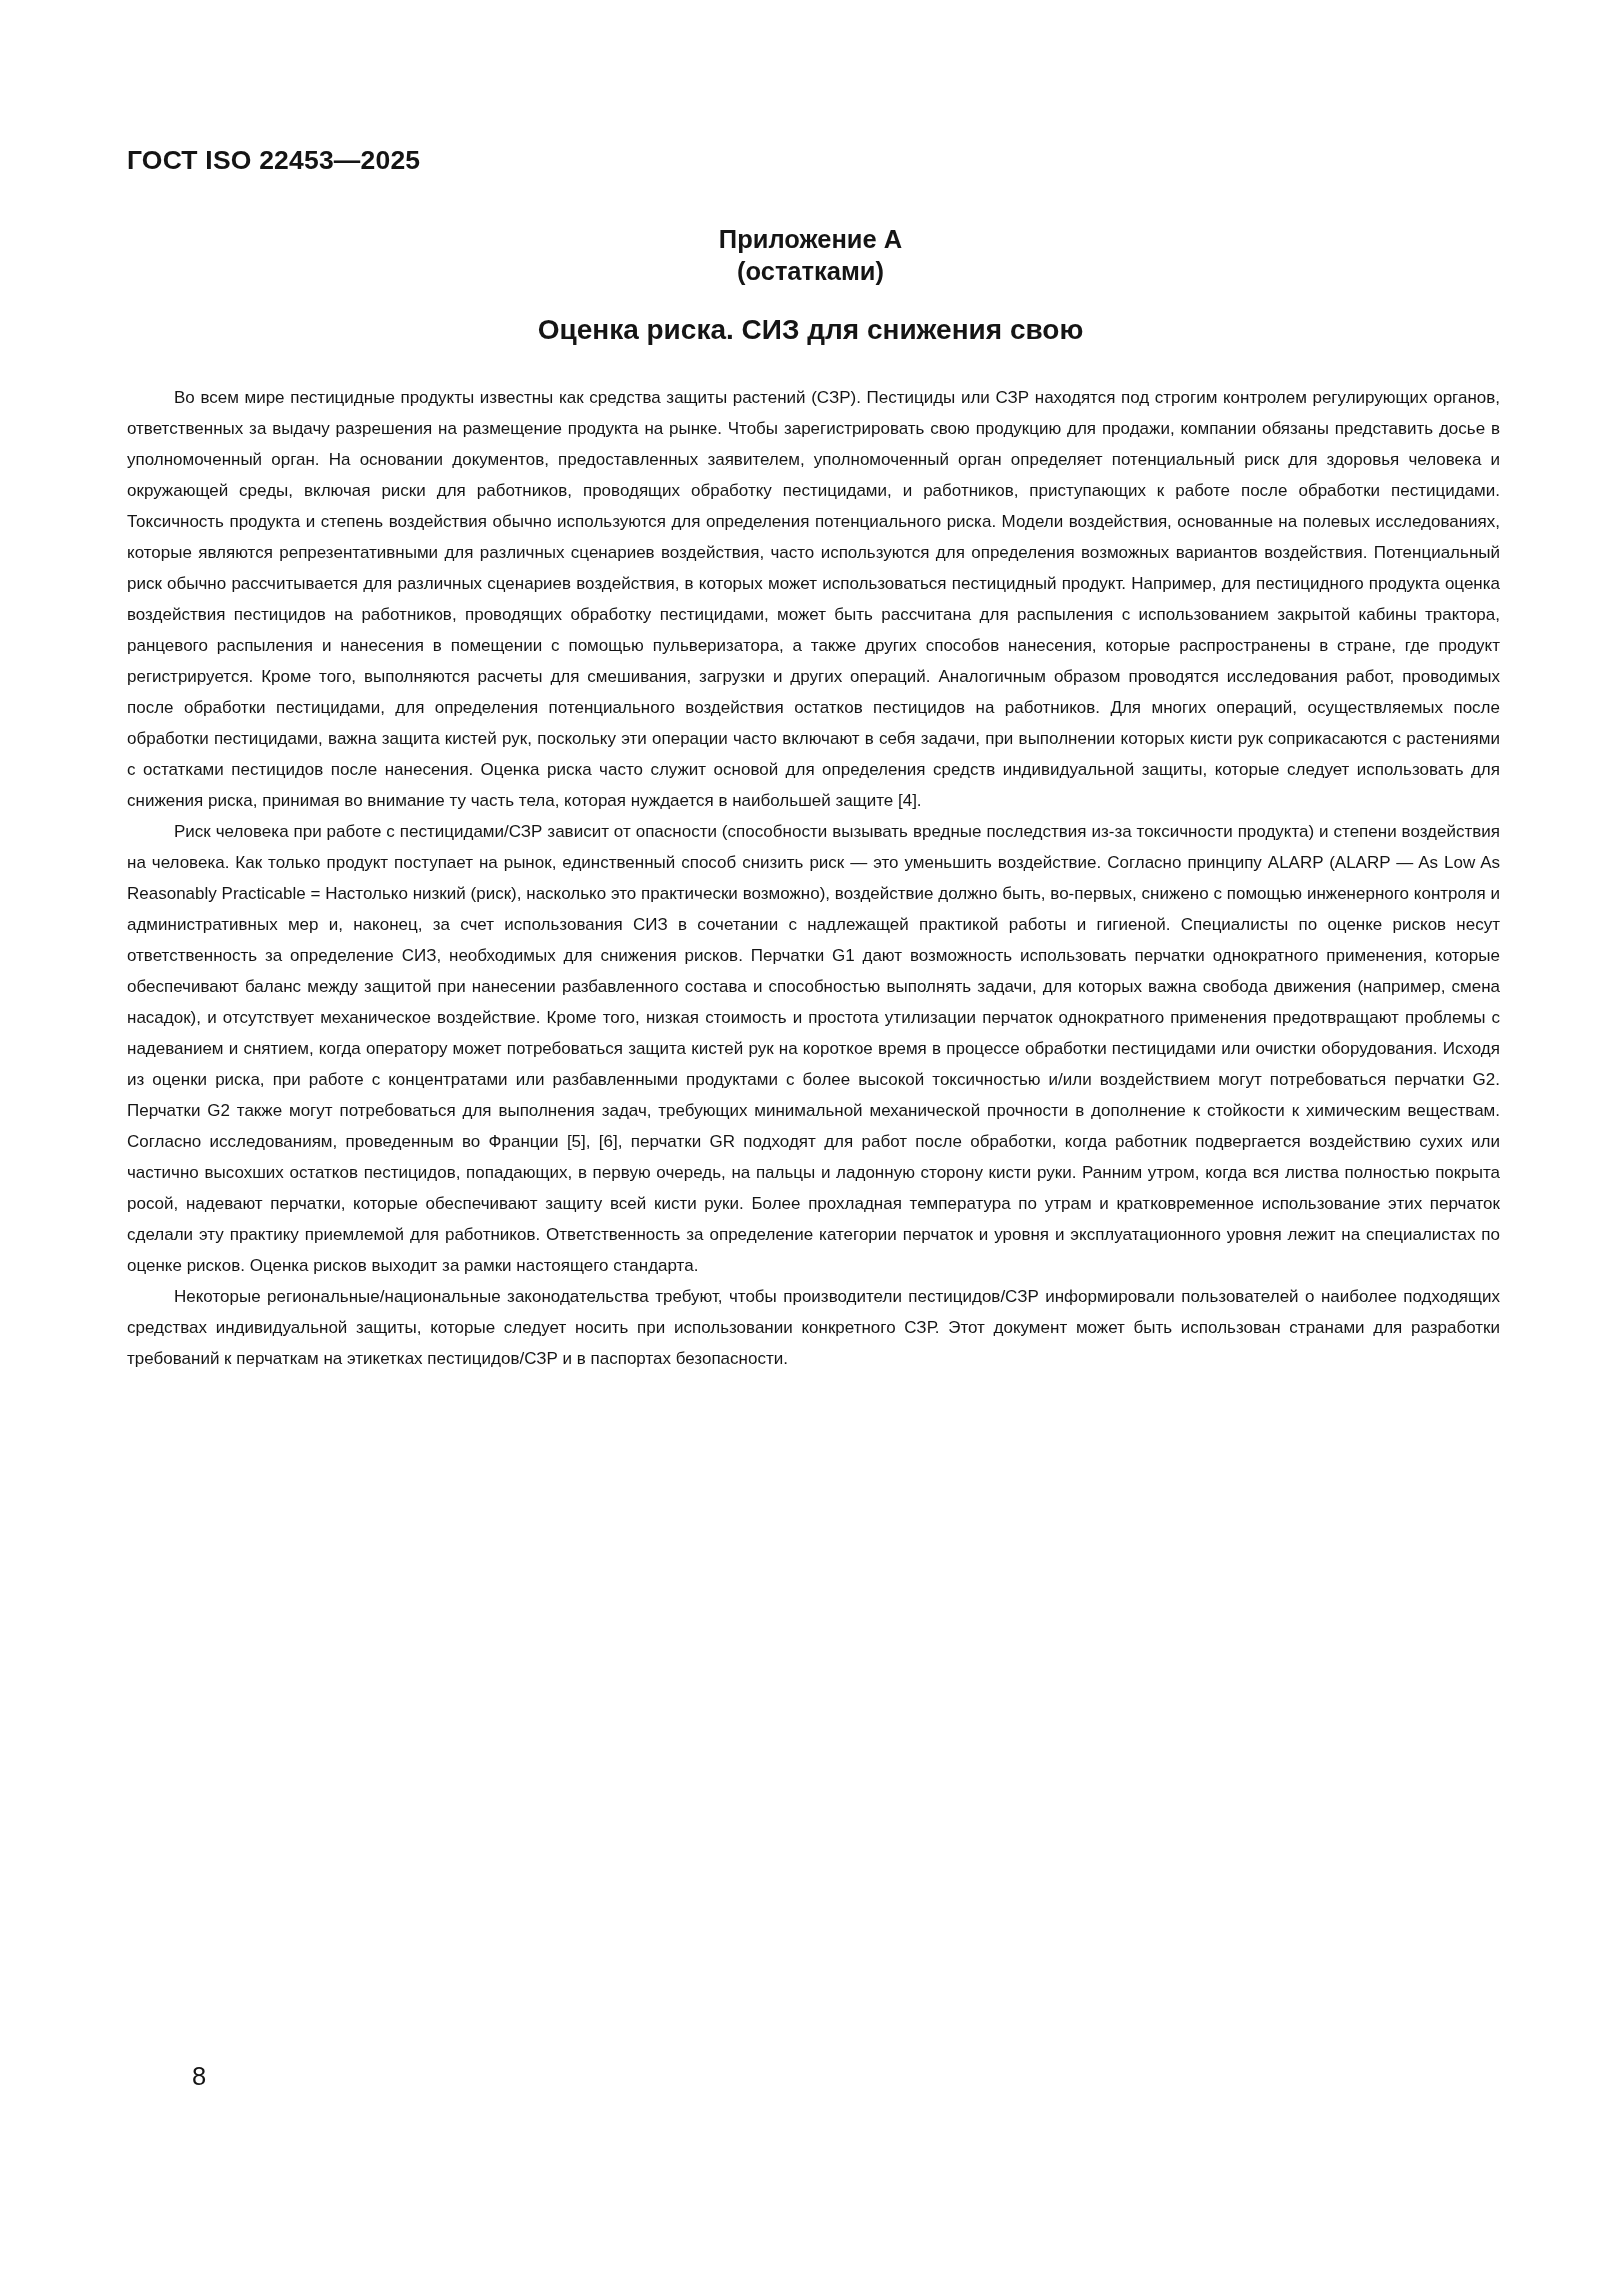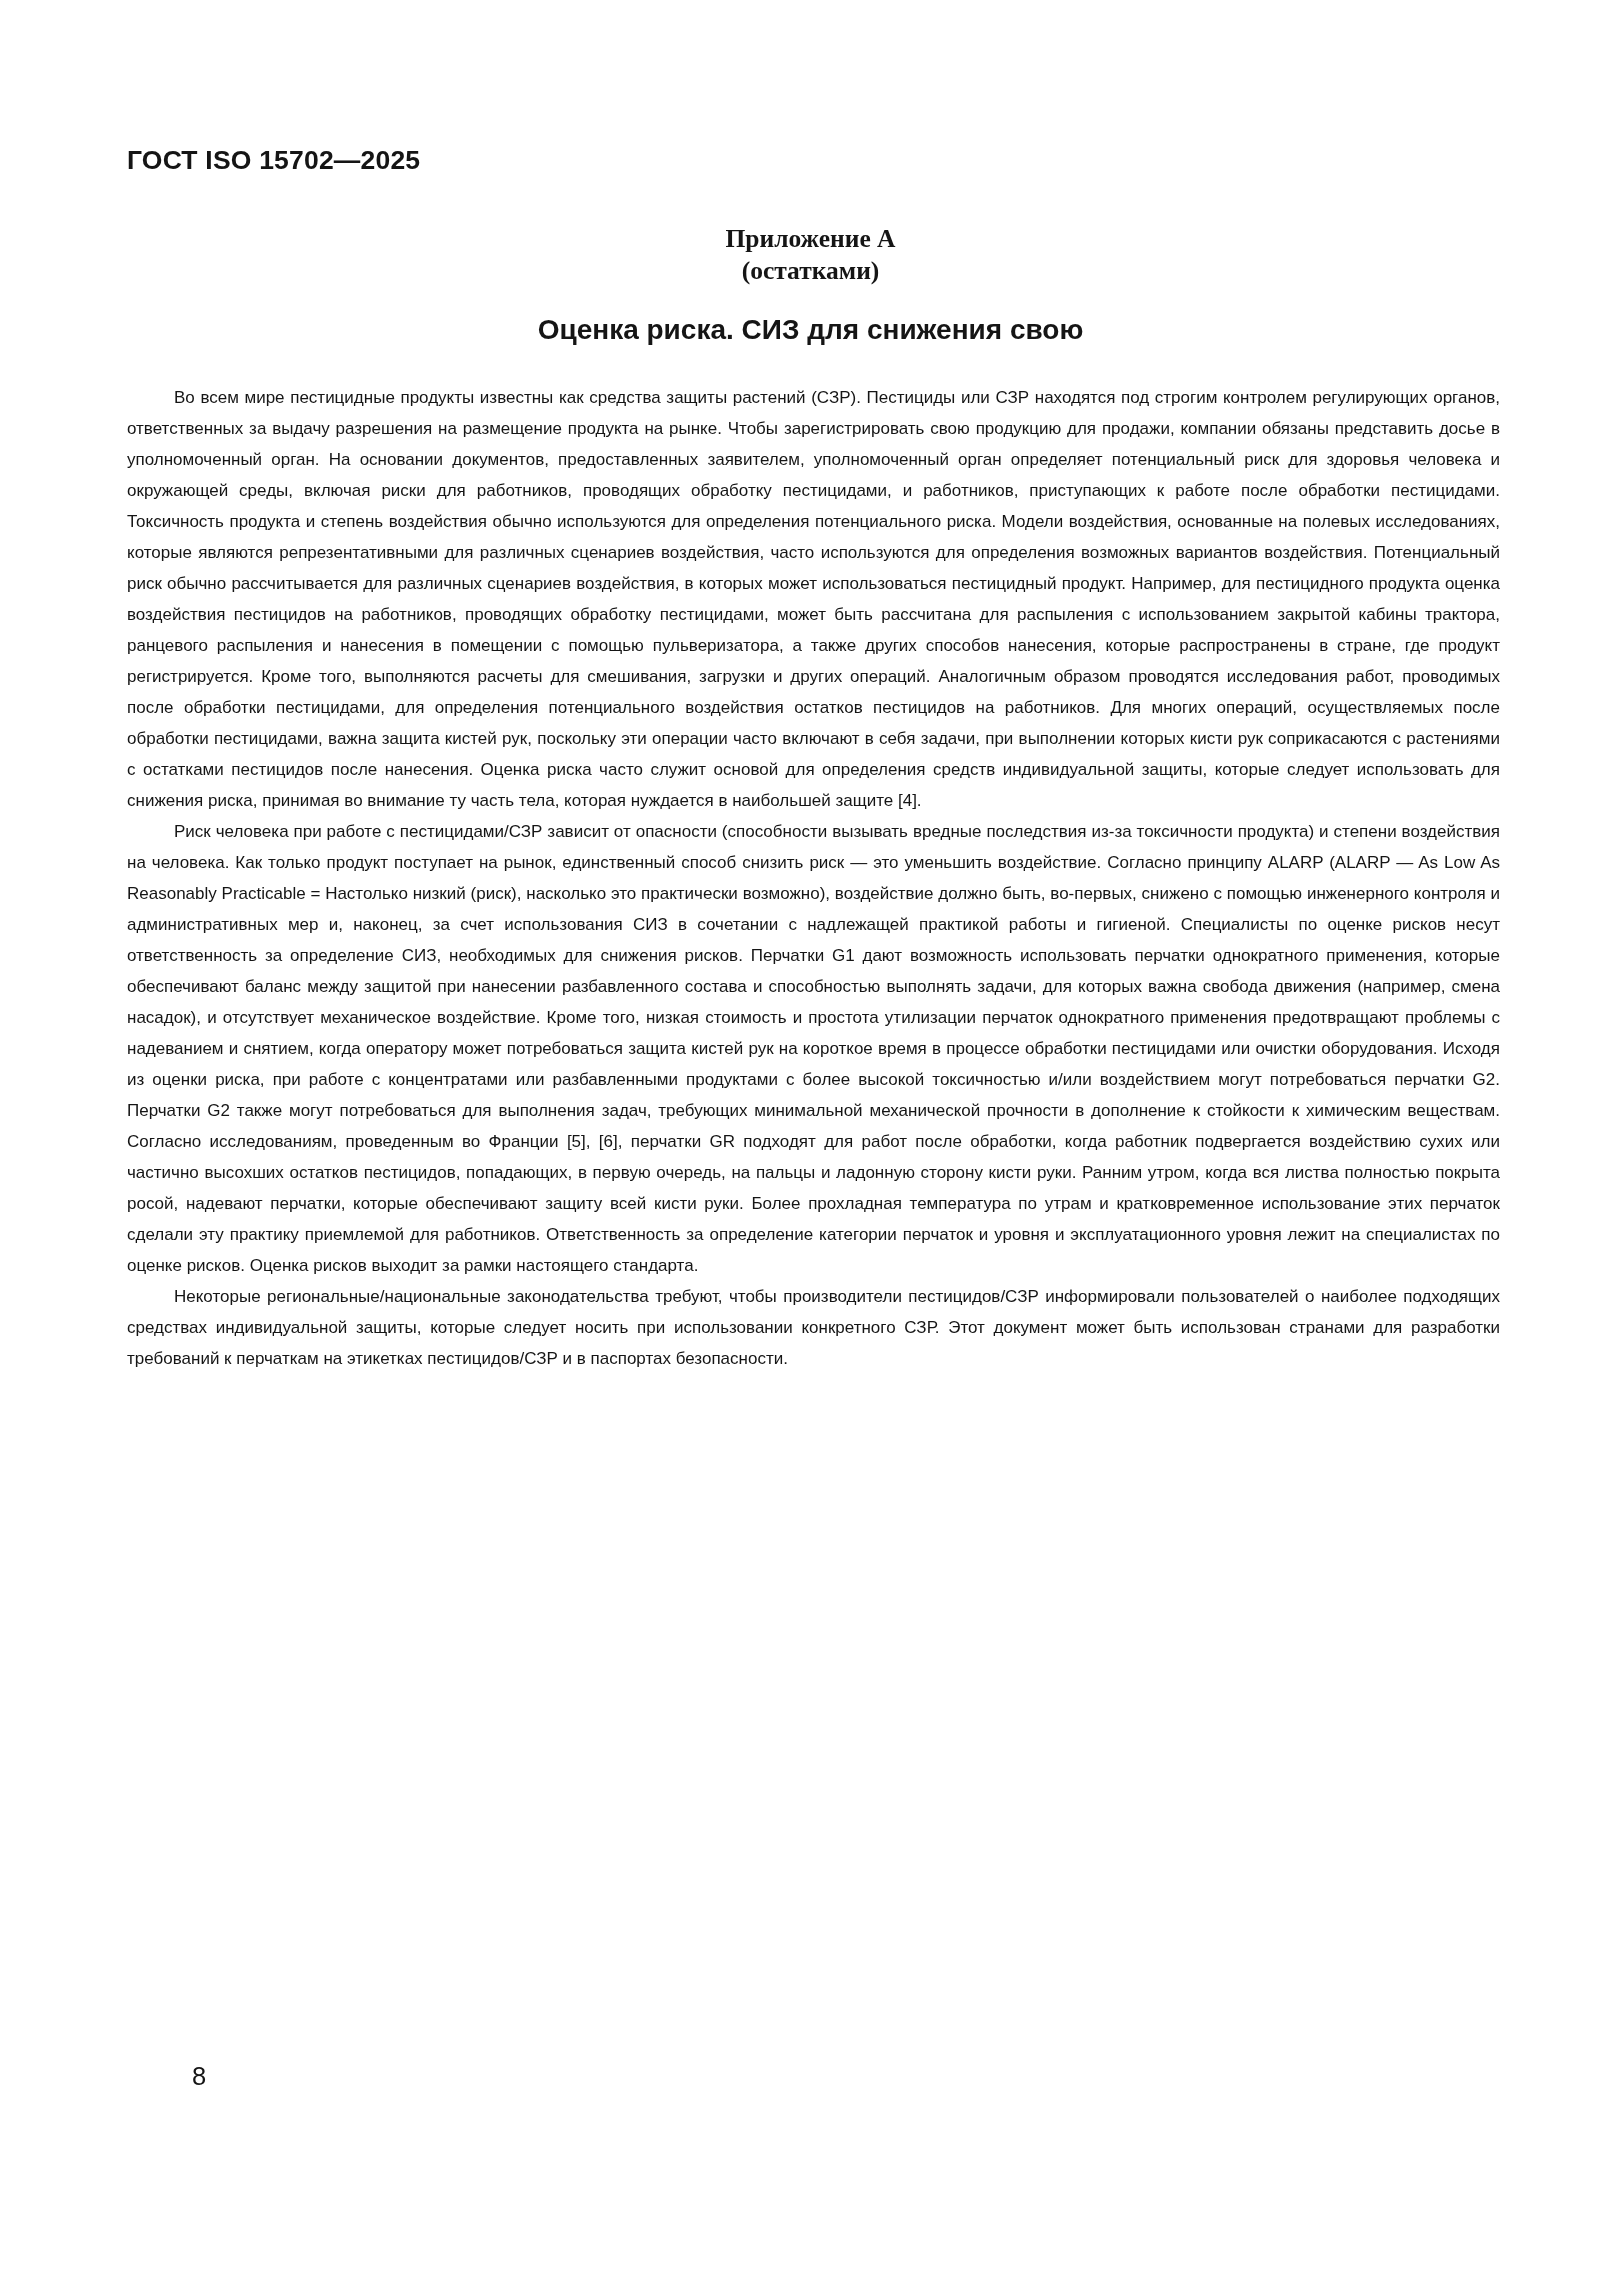--- a/index.html
+++ b/index.html
@@ -27,21 +27,20 @@
   }
   .appendix-title {
     position: absolute;
     left: 0;
     right: 0;
     top: 223px;
     text-align: center;
     font-size: 25.5px;
     font-weight: bold;
     line-height: 32px;
-    font-family: Liberation Serif, serif;
   }
   .section-heading {
     position: absolute;
     left: 0;
     right: 0;
     top: 314px;
     text-align: center;
     font-size: 28px;
     font-weight: bold;
   }
@@ -66,21 +65,21 @@
     left: 192px;
     top: 2062px;
     font-size: 25.5px;
   }
 </style>
 </head>
 <body>
 
 <div class="page">
 
-  <div class="doc-header">ГОСТ ISO 15702—2025</div>
+  <div class="doc-header">ГОСТ ISO 22453—2025</div>
 
   <div class="appendix-title">
     <div>Приложение А</div>
     <div>(остатками)</div>
   </div>
 
   <div class="section-heading">Оценка риска. СИЗ для снижения свою</div>
 
   <div class="content">
     <p>Во всем мире пестицидные продукты известны как средства защиты растений (СЗР). Пестициды или СЗР находятся под строгим контролем регулирующих органов, ответственных за выдачу разрешения на размещение продукта на рынке. Чтобы зарегистрировать свою продукцию для продажи, компании обязаны представить досье в уполномоченный орган. На основании документов, предоставленных заявителем, уполномоченный орган определяет потенциальный риск для здоровья человека и окружающей среды, включая риски для работников, проводящих обработку пестицидами, и работников, приступающих к работе после обработки пестицидами. Токсичность продукта и степень воздействия обычно используются для определения потенциального риска. Модели воздействия, основанные на полевых исследованиях, которые являются репрезентативными для различных сценариев воздействия, часто используются для определения возможных вариантов воздействия. Потенциальный риск обычно рассчитывается для различных сценариев воздействия, в которых может использоваться пестицидный продукт. Например, для пестицидного продукта оценка воздействия пестицидов на работников, проводящих обработку пестицидами, может быть рассчитана для распыления с использованием закрытой кабины трактора, ранцевого распыления и нанесения в помещении с помощью пульверизатора, а также других способов нанесения, которые распространены в стране, где продукт регистрируется. Кроме того, выполняются расчеты для смешивания, загрузки и других операций. Аналогичным образом проводятся исследования работ, проводимых после обработки пестицидами, для определения потенциального воздействия остатков пестицидов на работников. Для многих операций, осуществляемых после обработки пестицидами, важна защита кистей рук, поскольку эти операции часто включают в себя задачи, при выполнении которых кисти рук соприкасаются с растениями с остатками пестицидов после нанесения. Оценка риска часто служит основой для определения средств индивидуальной защиты, которые следует использовать для снижения риска, принимая во внимание ту часть тела, которая нуждается в наибольшей защите [4].</p>

